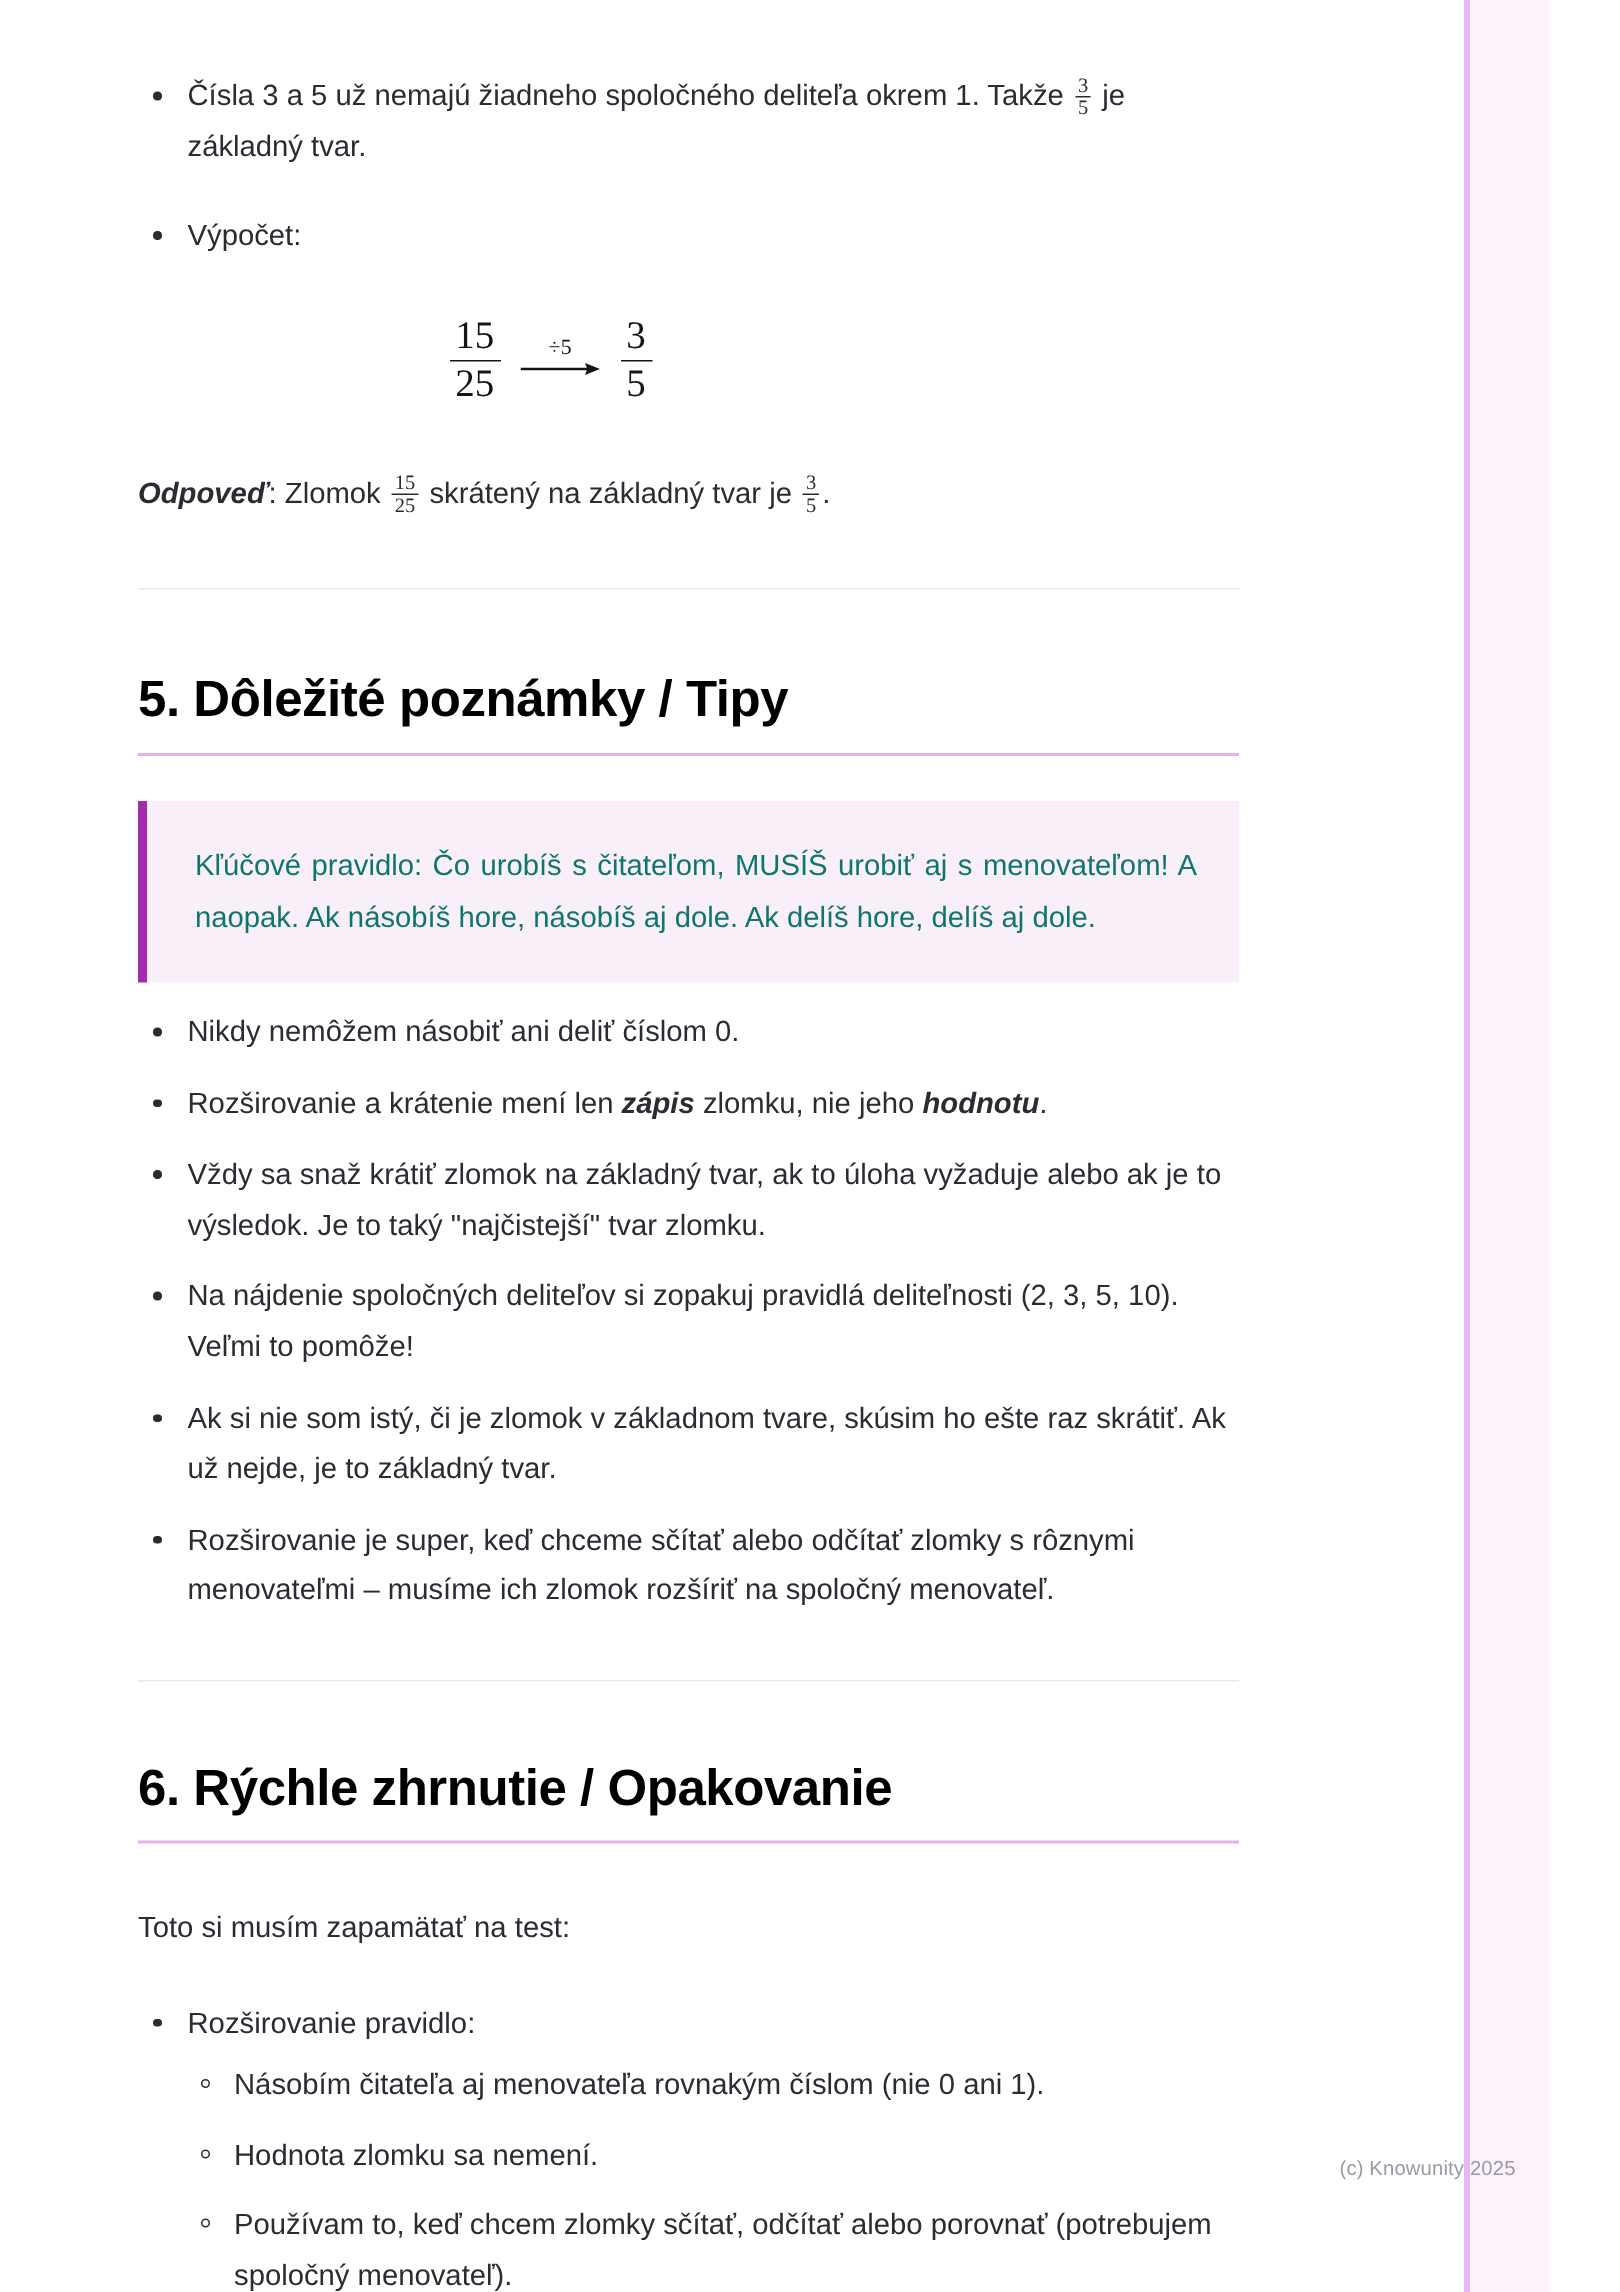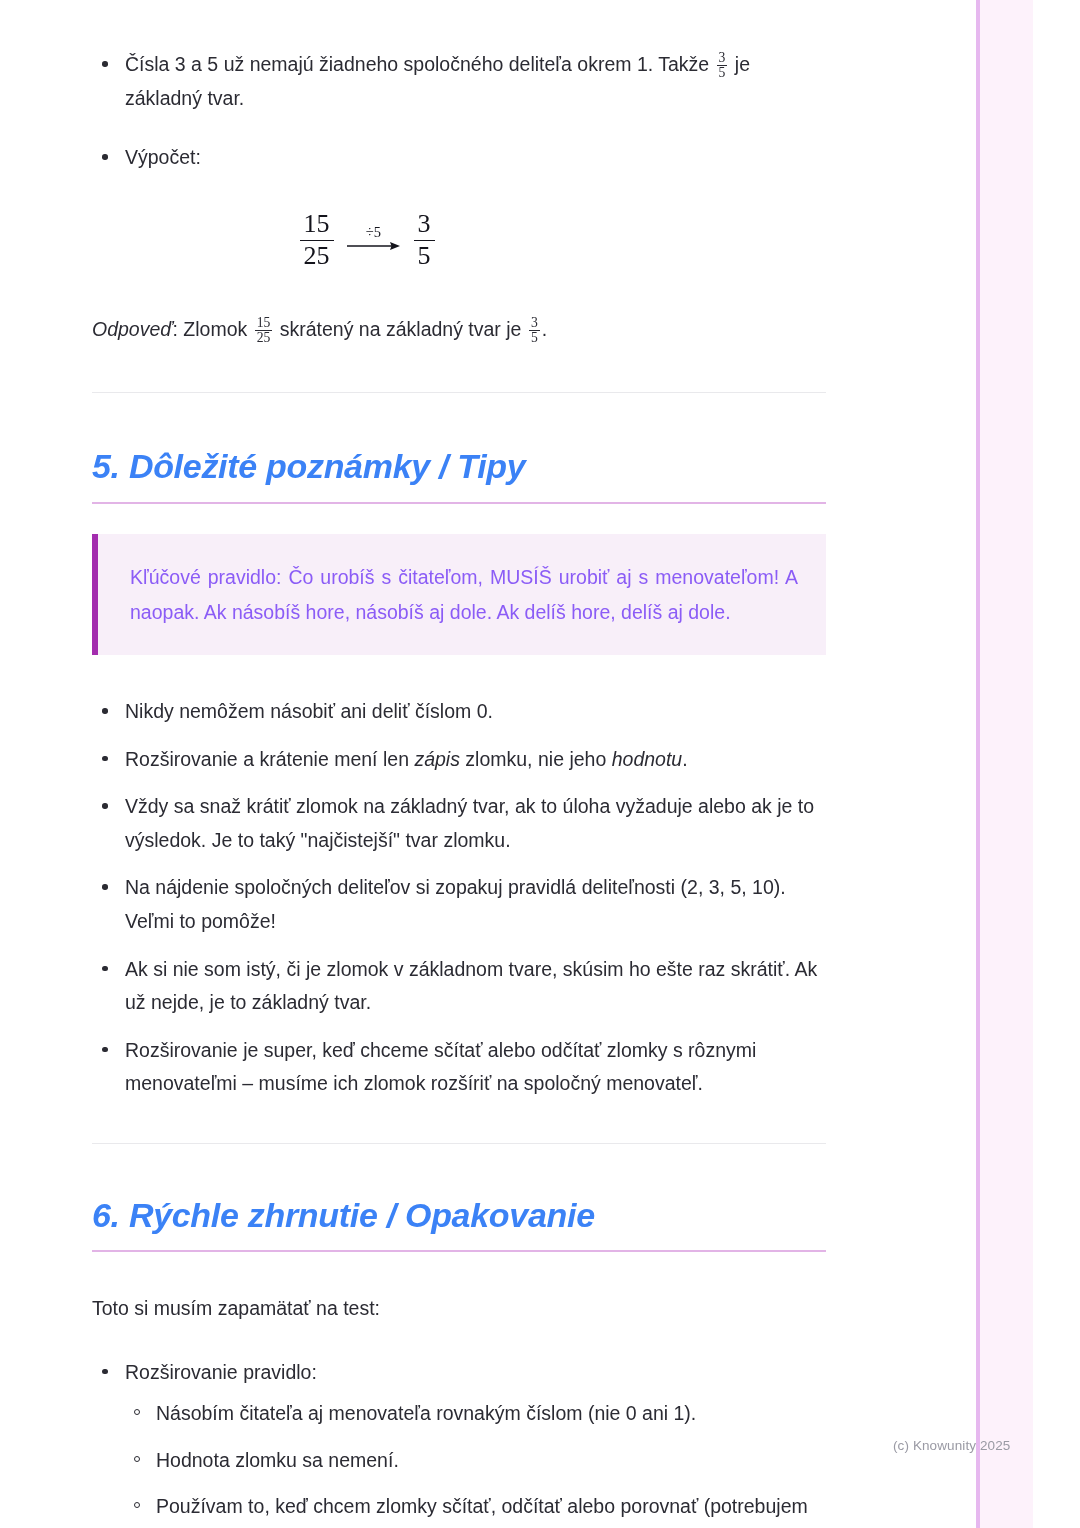--- a/index.html
+++ b/index.html
@@ -108,21 +108,21 @@
     width: 6px;
     height: 6px;
     border-radius: 50%;
     border: 1.4px solid #2b2b33;
     background: transparent;
     box-sizing: border-box;
   }
   ul.sub > li:last-child { margin-bottom: 0; }
 
   b, strong { font-weight: 400; }
-  i, em { font-style: italic; }
+  i, em { font-style: italic; font-weight: bold; }
 
   
   .frac {
     display: inline-block;
     vertical-align: -0.42em;
     text-align: center;
     font-family: "Liberation Serif", serif;
     font-size: 0.70em;
     line-height: 1.02;
     margin: 0 2px;
@@ -185,25 +185,24 @@
     background: #e9e9ec;
     border: 0;
     margin: 0;
     width: 734px;
   }
 
   
   h2.section-title {
     font-size: 34px;
     font-weight: 700;
-    color: #3b82f6;
+    color: #000000;
     margin: 0;
     letter-spacing: -0.3px;
     line-height: 1.25;
-    font-style: italic;
   }
   .title-rule {
     height: 2px;
     background: #e2b4e6;
     width: 734px;
     margin-top: 14px;
   }
 
   
   .callout {
@@ -211,21 +210,21 @@
     border-left: 6px solid #a32cae;
     padding: 26px 28px 26px 32px;
     box-sizing: border-box;
     width: 734px;
   }
   .callout p {
     margin: 0;
     font-size: 19.5px;
     line-height: 1.78;
     text-align: justify;
-    color: #8b5cf6;
+    color: #0f766e;
   }
 
   
   #watermark {
     position: absolute;
     left: 893px;
     top: 1438px;
     font-size: 13.5px;
     color: #9a9aa4;
     white-space: nowrap;
@@ -287,21 +286,21 @@
     <h2 class="section-title">5. Dôležité poznámky / Tipy</h2>
     <div class="title-rule"></div>
   </div>
 
   <div class="content" style="margin-top:30px;">
     <div class="callout">
       <p><b>Kľúčové pravidlo</b><span>: Čo urobíš s čitateľom, MUSÍŠ urobiť aj s menovateľom! A naopak. Ak násobíš hore, násobíš aj dole. Ak delíš hore, delíš aj dole.</span></p>
     </div>
   </div>
 
-  <div class="content" style="margin-top:40px;">
+  <div class="content" style="margin-top:17px;">
     <ul class="bullets" id="s5-bullets">
         <li><span>Nikdy nemôžem násobiť ani deliť číslom 0.</span></li>
         <li><span>Rozširovanie a krátenie mení len </span><i>zápis</i><span> zlomku, nie jeho </span><i>hodnotu</i><span>.</span></li>
         <li><span>Vždy sa snaž krátiť zlomok na </span><b>základný tvar</b><span>, ak to úloha vyžaduje alebo ak je to výsledok. Je to taký "najčistejší" tvar zlomku.</span></li>
         <li><span>Na nájdenie spoločných deliteľov si zopakuj </span><b>pravidlá deliteľnosti</b><span> (2, 3, 5, 10). Veľmi to pomôže!</span></li>
         <li><span>Ak si nie som istý, či je zlomok v základnom tvare, skúsim ho ešte raz skrátiť. Ak už nejde, je to základný tvar.</span></li>
         <li><span>Rozširovanie je super, keď chceme sčítať alebo odčítať zlomky s rôznymi menovateľmi – musíme ich zlomok rozšíriť na spoločný menovateľ.</span></li>
       </ul>
   </div>
 

